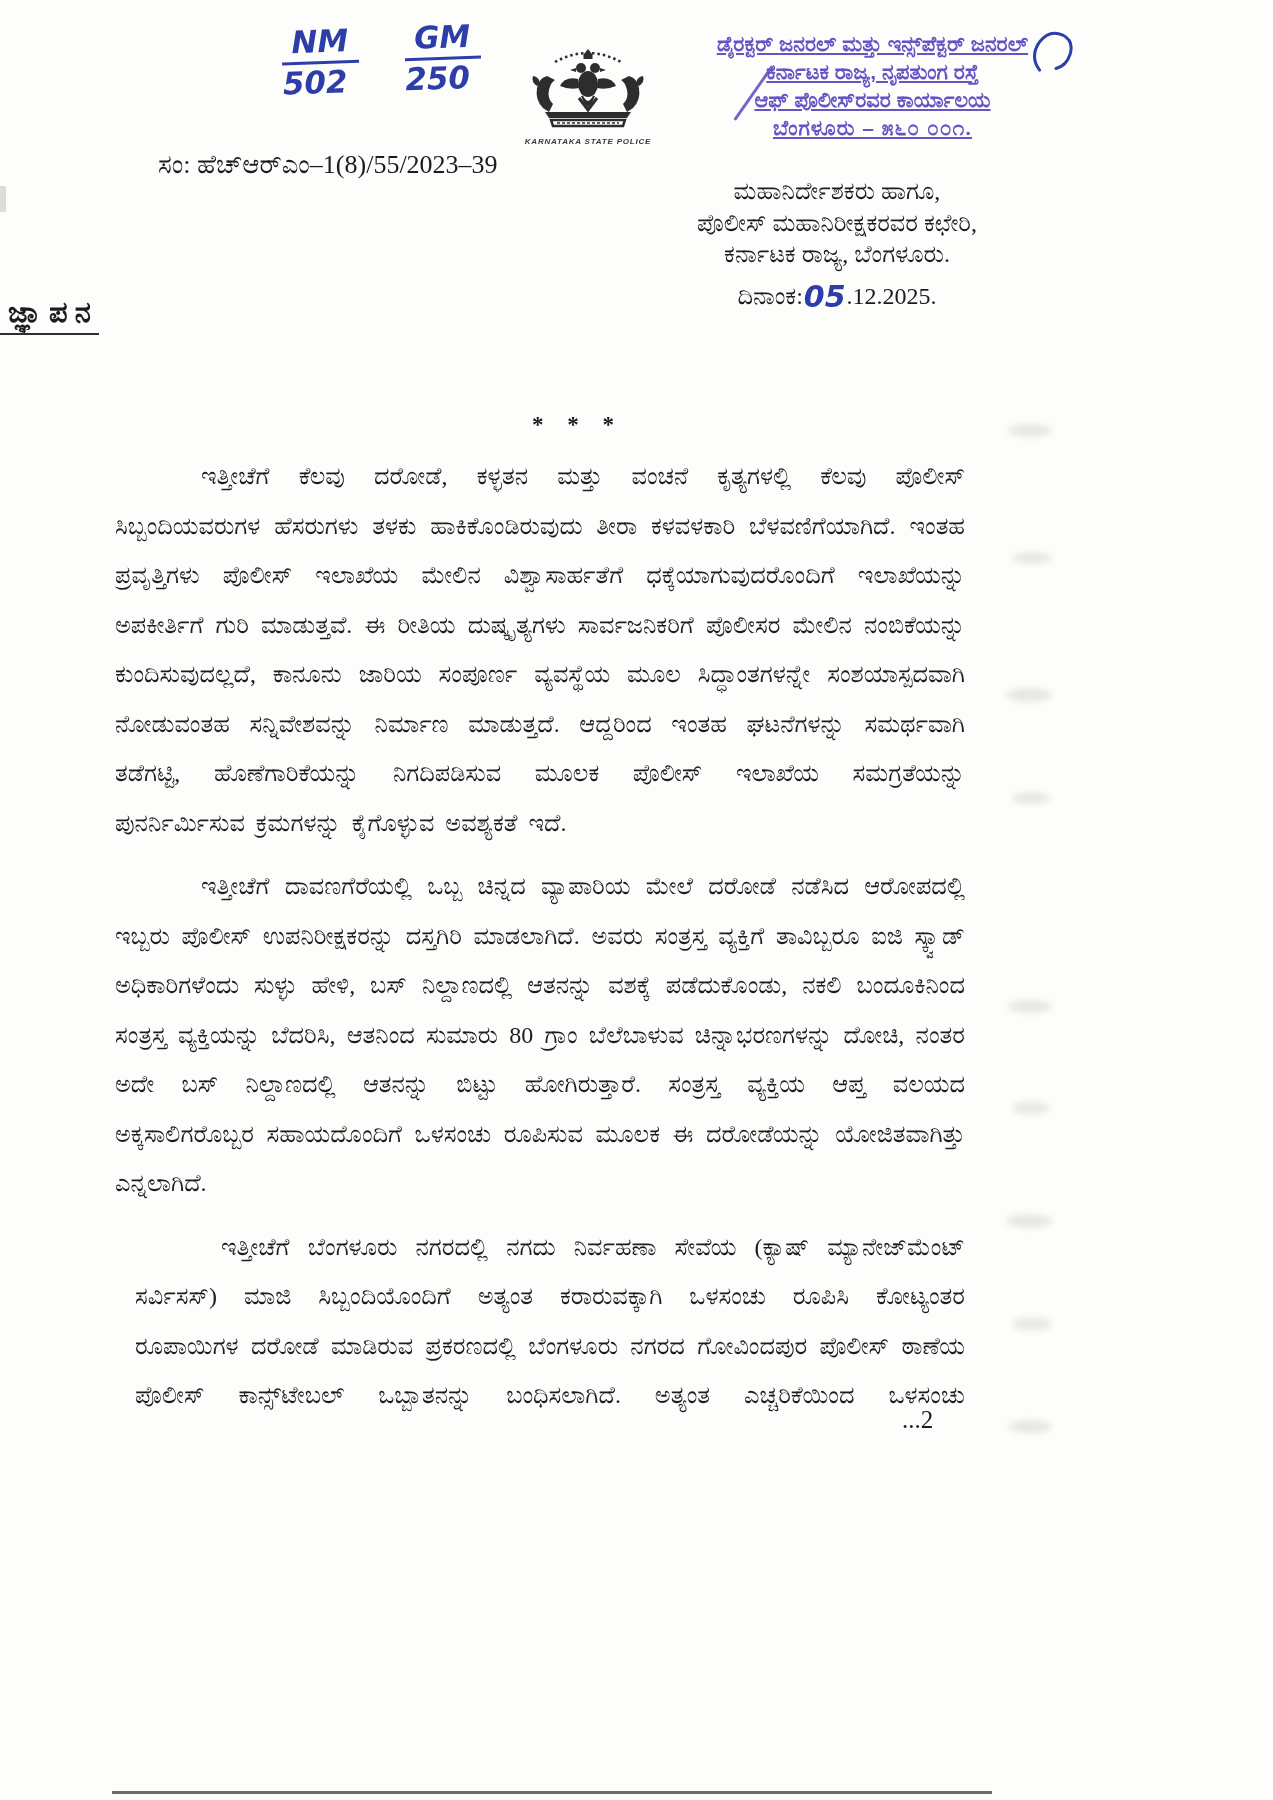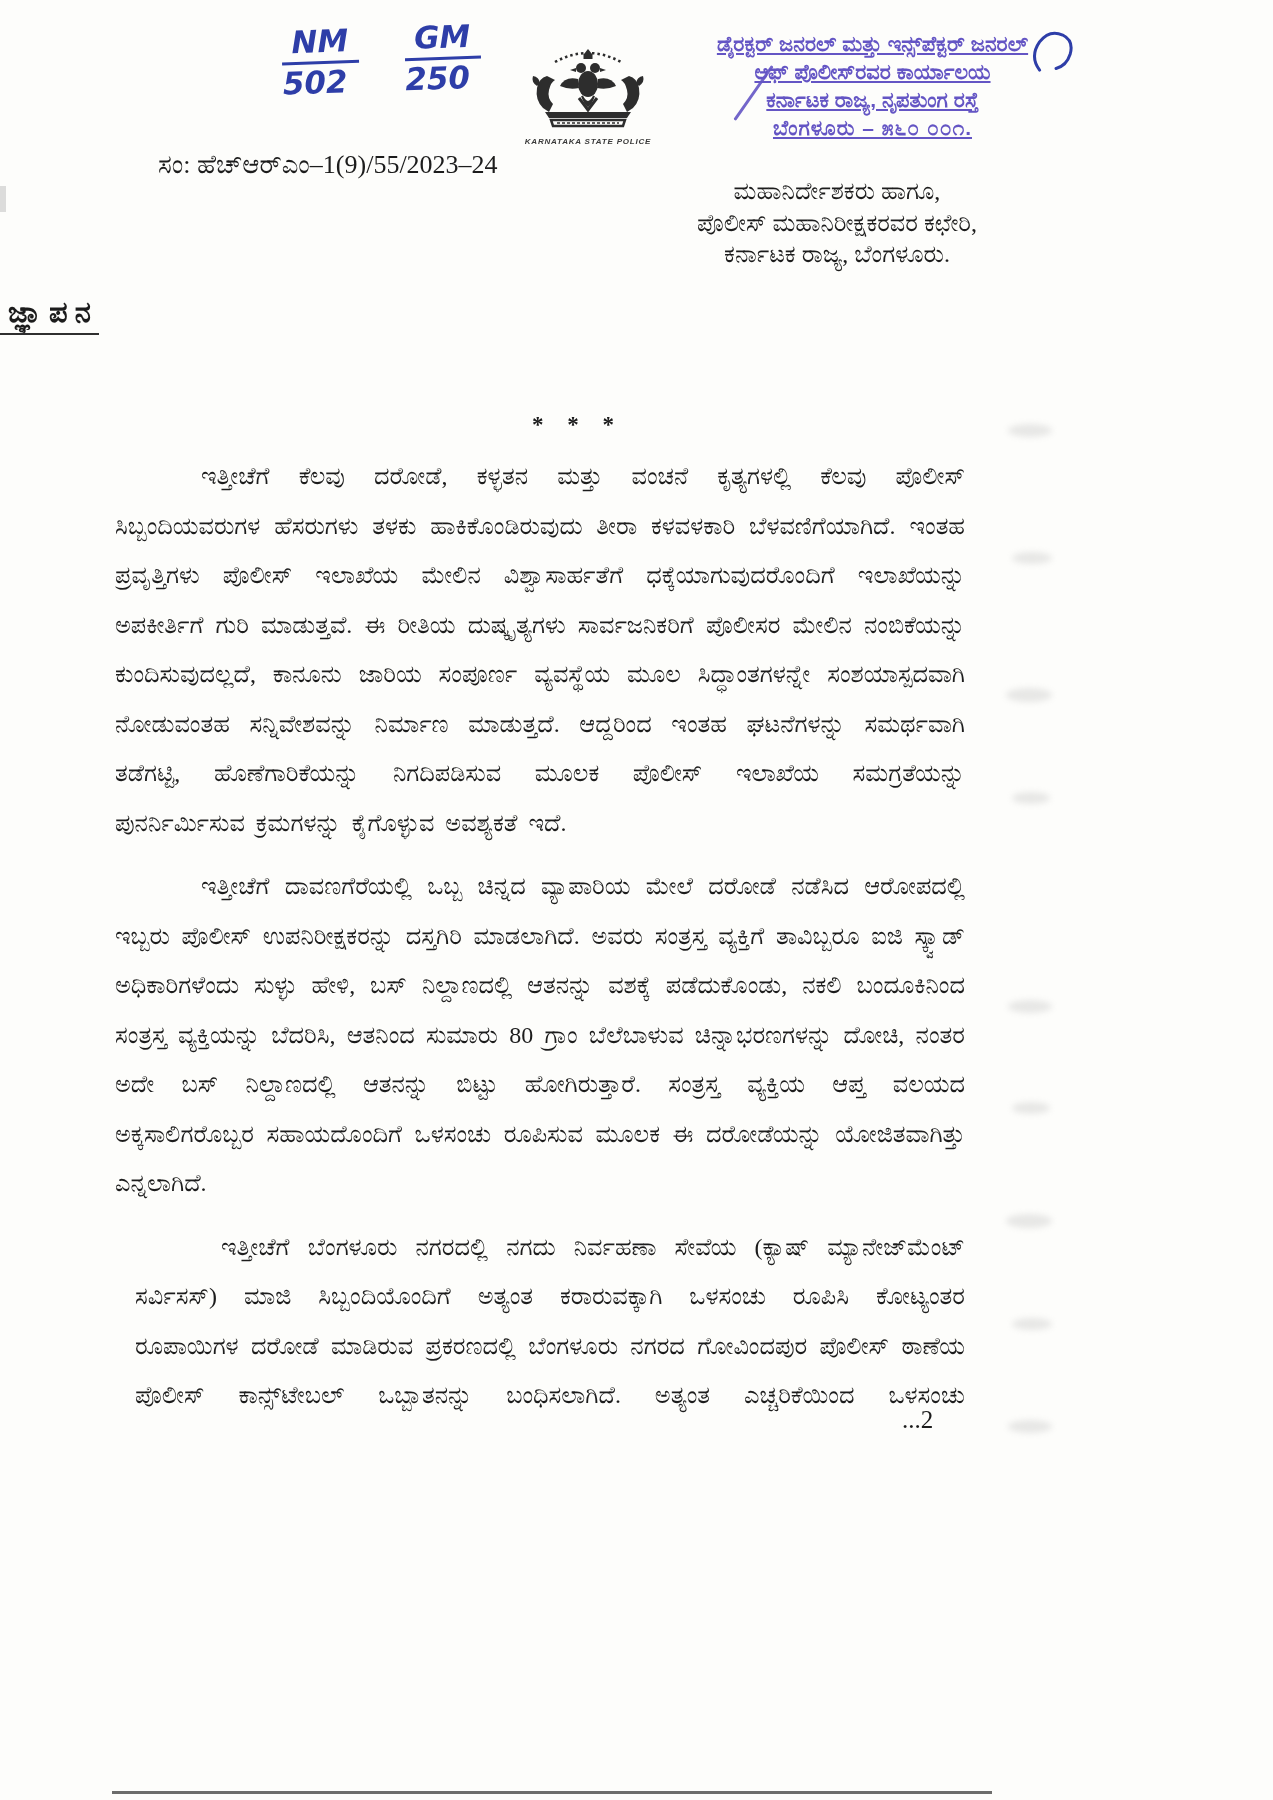--- a/index.html
+++ b/index.html
@@ -144,40 +144,41 @@
 
         <path d="M24 74 L98 74 L96 80 L26 80 Z" fill="none" stroke-width="2.5"></path>
         <path d="M30 77 H92" stroke-width="1.5" stroke-dasharray="3 2" fill="none"></path>
       </g>
     </svg>
     <div class="emblem-caption">KARNATAKA STATE POLICE</div>
   </div>
 
   <div class="stamp">
     <div>ಡೈರಕ್ಟರ್ ಜನರಲ್ ಮತ್ತು ಇನ್ಸ್‌ಪೆಕ್ಟರ್ ಜನರಲ್</div>
+    <div>ಕರ್ನಾಟಕ ರಾಜ್ಯ, ನೃಪತುಂಗ ರಸ್ತೆ</div>
     <div>ಆಫ್ ಪೊಲೀಸ್‌ರವರ ಕಾರ್ಯಾಲಯ</div>
-    <div>ಕರ್ನಾಟಕ ರಾಜ್ಯ, ನೃಪತುಂಗ ರಸ್ತೆ</div>
     <div class="l4">ಬೆಂಗಳೂರು – ೫೬೦ ೦೦೧.</div>
     <div class="stamp-slash"></div>
   </div>
 
   <div class="corner-mark">
     <svg width="52" height="56" viewBox="0 0 52 56">
       <path d="M14 46 Q2 34 10 18 Q18 4 32 8 Q44 12 42 26 Q40 38 30 42" fill="none" stroke="#2e3ea8" stroke-width="3" stroke-linecap="round" transform="rotate(8 26 28)"></path>
     </svg>
   </div>
 
-  <div class="refno">ಸಂ: ಹೆಚ್‌ಆರ್‌ಎಂ–1(9)/55/2023–24</div>
+  <div class="refno">ಸಂ: ಹೆಚ್‌ಆರ್‌ಎಂ–1(8)/55/2023–39</div>
 
   <div class="addr">
     <div>ಮಹಾನಿರ್ದೇಶಕರು ಹಾಗೂ,</div>
     <div>ಪೊಲೀಸ್ ಮಹಾನಿರೀಕ್ಷಕರವರ ಕಛೇರಿ,</div>
     <div>ಕರ್ನಾಟಕ ರಾಜ್ಯ, ಬೆಂಗಳೂರು.</div>
   </div>
 
+  <div class="dateline"><span>ದಿನಾಂಕ:</span><span class="hand date-day">05</span><span>.12.2025.</span></div>
 
   <div class="title-row">
     <span>ಜ್ಞಾ ಪ ನ</span>
   </div>
 
 
   <div class="stars">* * *</div>
 
   <div class="body-text">
     <p>ಇತ್ತೀಚೆಗೆ ಕೆಲವು ದರೋಡೆ, ಕಳ್ಳತನ ಮತ್ತು ವಂಚನೆ ಕೃತ್ಯಗಳಲ್ಲಿ ಕೆಲವು ಪೊಲೀಸ್ ಸಿಬ್ಬಂದಿಯವರುಗಳ ಹೆಸರುಗಳು ತಳಕು ಹಾಕಿಕೊಂಡಿರುವುದು ತೀರಾ ಕಳವಳಕಾರಿ ಬೆಳವಣಿಗೆಯಾಗಿದೆ. ಇಂತಹ ಪ್ರವೃತ್ತಿಗಳು ಪೊಲೀಸ್ ಇಲಾಖೆಯ ಮೇಲಿನ ವಿಶ್ವಾಸಾರ್ಹತೆಗೆ ಧಕ್ಕೆಯಾಗುವುದರೊಂದಿಗೆ ಇಲಾಖೆಯನ್ನು ಅಪಕೀರ್ತಿಗೆ ಗುರಿ ಮಾಡುತ್ತವೆ.  ಈ ರೀತಿಯ ದುಷ್ಕೃತ್ಯಗಳು ಸಾರ್ವಜನಿಕರಿಗೆ ಪೊಲೀಸರ ಮೇಲಿನ ನಂಬಿಕೆಯನ್ನು ಕುಂದಿಸುವುದಲ್ಲದೆ, ಕಾನೂನು ಜಾರಿಯ ಸಂಪೂರ್ಣ ವ್ಯವಸ್ಥೆಯ ಮೂಲ ಸಿದ್ಧಾಂತಗಳನ್ನೇ ಸಂಶಯಾಸ್ಪದವಾಗಿ ನೋಡುವಂತಹ ಸನ್ನಿವೇಶವನ್ನು ನಿರ್ಮಾಣ ಮಾಡುತ್ತದೆ. ಆದ್ದರಿಂದ ಇಂತಹ ಘಟನೆಗಳನ್ನು ಸಮರ್ಥವಾಗಿ ತಡೆಗಟ್ಟಿ, ಹೊಣೆಗಾರಿಕೆಯನ್ನು ನಿಗದಿಪಡಿಸುವ ಮೂಲಕ ಪೊಲೀಸ್ ಇಲಾಖೆಯ ಸಮಗ್ರತೆಯನ್ನು ಪುನರ್ನಿರ್ಮಿಸುವ ಕ್ರಮಗಳನ್ನು ಕೈಗೊಳ್ಳುವ ಅವಶ್ಯಕತೆ ಇದೆ.</p>

